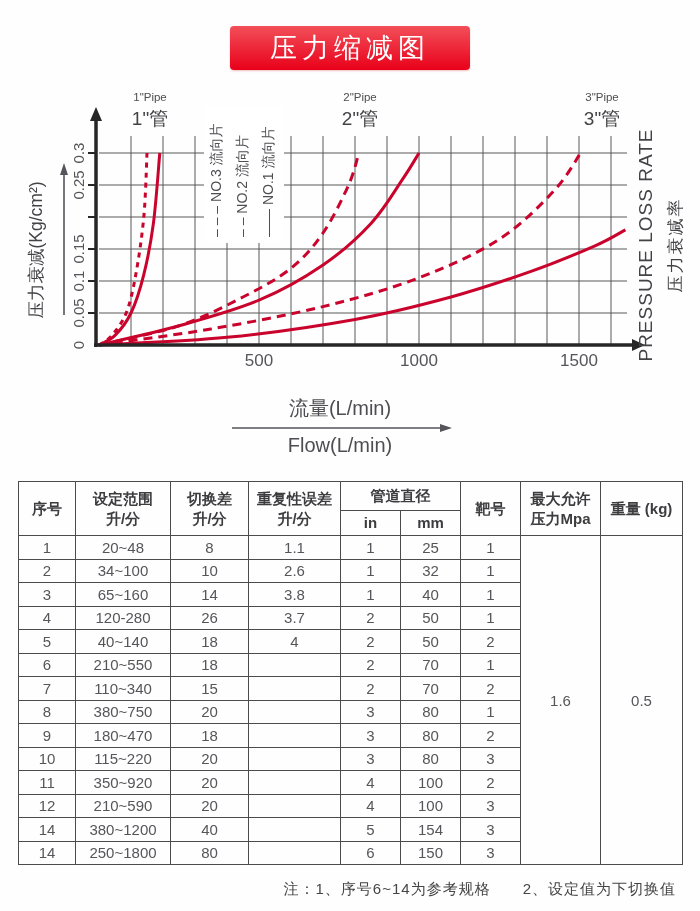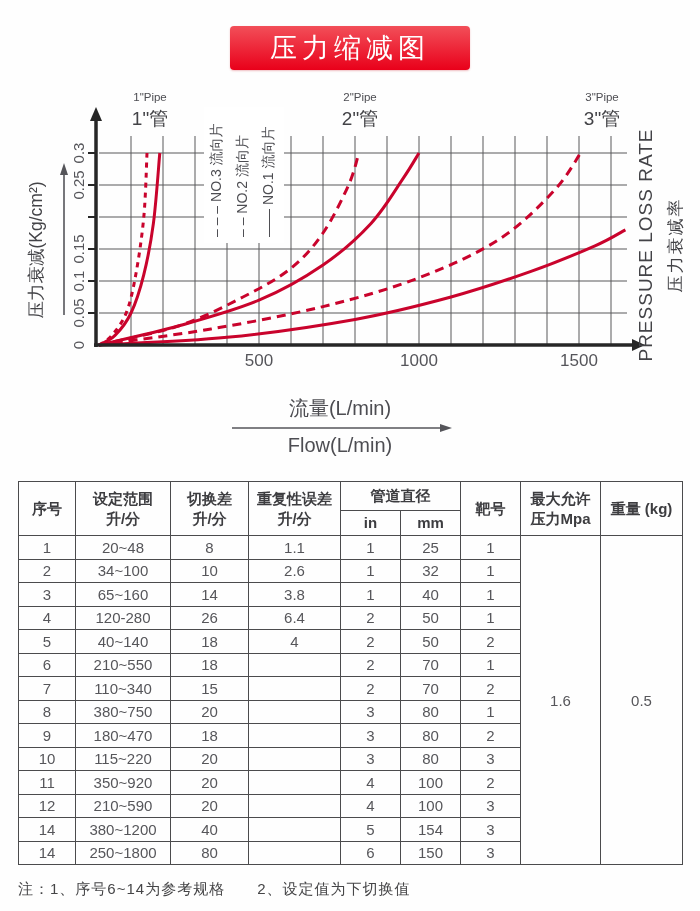--- a/index.html
+++ b/index.html
@@ -31,21 +31,21 @@
     overflow:hidden;white-space:nowrap;
   }
   table.spec thead th{
     font-weight:600;color:#3d3d40;line-height:1.3;font-size:15px;
   }
   table.spec thead tr:first-child th{height:26px;}
   table.spec thead tr:last-child th{height:22px;}
   table.spec tbody td{height:20.5px;}
   .note{
     width:664px;margin:9px 0 0 18px;
-    text-align:left;padding-right:6px;box-sizing:border-box;
+    text-align:right;padding-right:6px;box-sizing:border-box;
     font-size:15px;color:#454547;letter-spacing:1px;
   }
 </style>
 </head>
 <body>
 
 <div class="page">
 
   <div class="banner">
     <span class="banner-text">压力缩减图</span>
@@ -185,21 +185,21 @@
           <td>14</td>
           <td>3.8</td>
           <td>1</td>
           <td>40</td>
           <td>1</td>
         </tr>
         <tr>
           <td>4</td>
           <td>120-280</td>
           <td>26</td>
-          <td>6.4</td>
+          <td>3.7</td>
           <td>2</td>
           <td>50</td>
           <td>1</td>
         </tr>
         <tr>
           <td>5</td>
           <td>40~140</td>
           <td>18</td>
           <td>4</td>
           <td>2</td>

